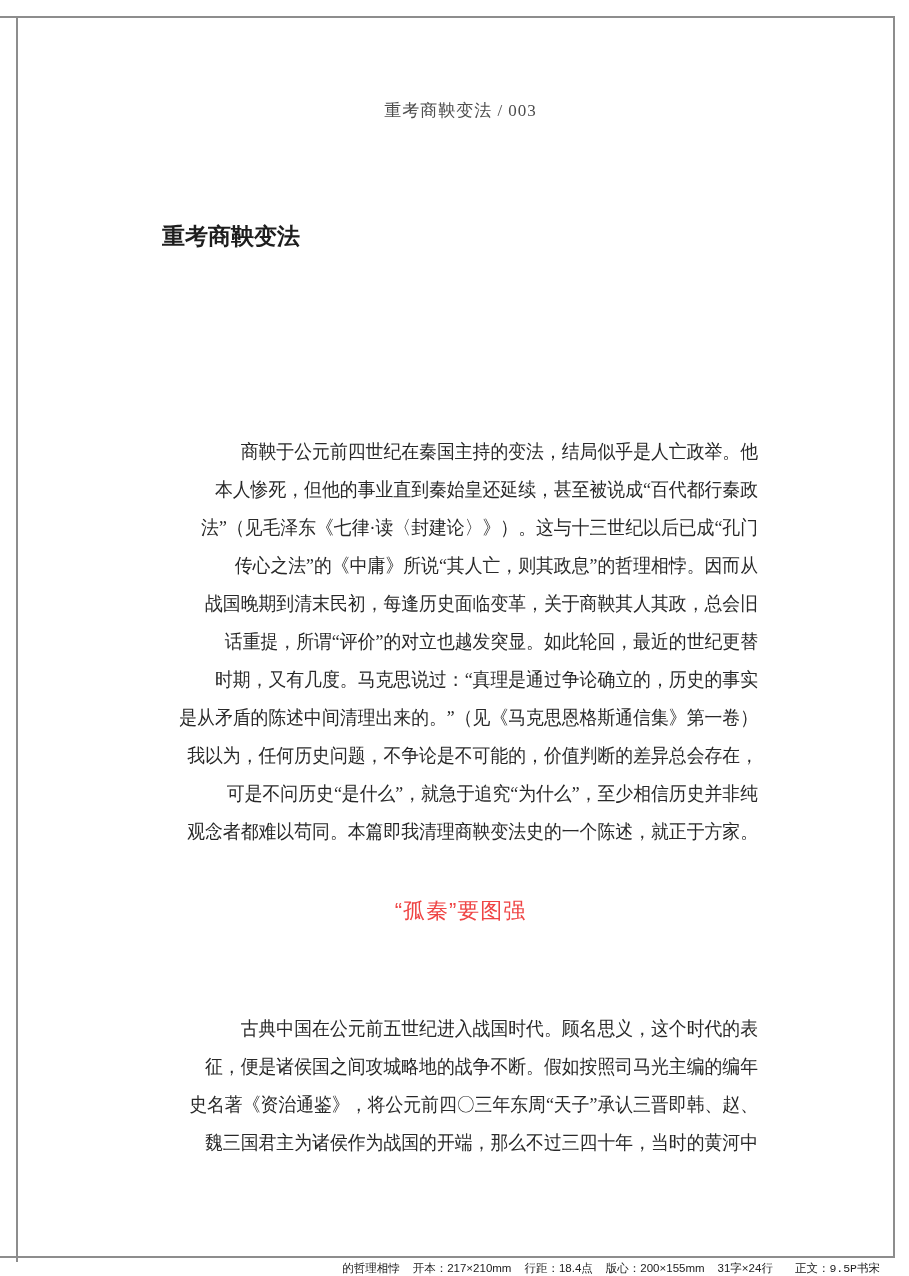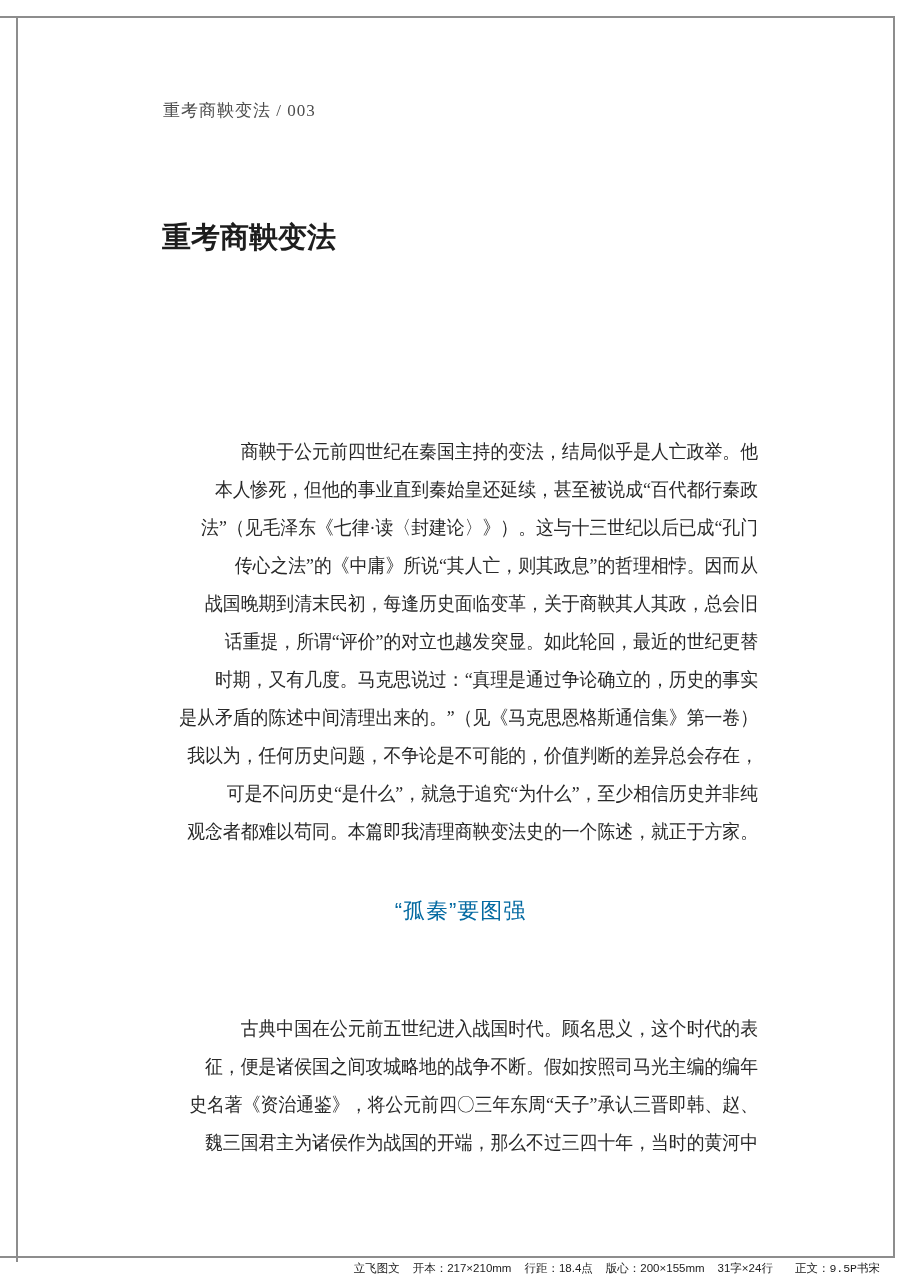--- a/index.html
+++ b/index.html
@@ -11,41 +11,41 @@
     font-family:"Liberation Serif","DejaVu Serif",serif;
   }
   .rule{position:absolute;background:#8d8d8d;}
   .rule-top{left:0;top:16px;width:895px;height:2px;}
   .rule-left{left:16px;top:16px;width:2px;height:1246px;}
   .rule-right{left:893px;top:16px;width:2px;height:1242px;}
   .rule-bottom{left:0;top:1256px;width:895px;height:2px;}
 
   .running-header{
     position:absolute;left:163px;top:101px;width:595px;
-    text-align:left;font-size:17px;line-height:20px;
+    text-align:center;font-size:17px;line-height:20px;
     color:#4d4d4d;letter-spacing:1px;
   }
   .chapter-title{
     position:absolute;left:162px;top:220px;margin:0;
-    font-size:29px;line-height:34px;font-weight:bold;
+    font-size:23px;line-height:34px;font-weight:bold;
     color:#1d1d1d;letter-spacing:0;
   }
   .para{
     position:absolute;left:163px;width:640px;
     font-size:19.2px;line-height:38px;color:#282828;text-align:right;
   }
   .para .tline{white-space:nowrap;transform-origin:left center;}
   .para .tline:first-child{text-indent:38px;}
   .para-1{top:433px;}
   .para-2{top:969px;margin-top:41px;}
   .section-heading{
     position:absolute;left:163px;top:896px;width:595px;margin:0;
     text-align:center;font-size:22px;line-height:30px;font-weight:normal;
     font-family:"Liberation Sans","DejaVu Sans",sans-serif;
-    color:#0369a1;letter-spacing:1px;
+    color:#ef4444;letter-spacing:1px;
   }
   .footer{
     position:absolute;right:29px;top:1261px;
     display:flex;align-items:baseline;gap:13px;
     font-family:"Liberation Sans","DejaVu Sans",sans-serif;
     font-size:11.5px;line-height:14px;color:#212121;white-space:nowrap;
   }
   .footer span:last-child{margin-left:9px;font-family:Liberation Mono, monospace;}
 </style>
 </head>
@@ -79,21 +79,21 @@
   <h2 class="section-heading">“孤秦”要图强</h2>
 
   <div class="para para-2">
       <div class="tline" style="transform: scaleX(0.9297);">古典中国在公元前五世纪进入战国时代。顾名思义，这个时代的表</div>
       <div class="tline" style="transform: scaleX(0.9297);">征，便是诸侯国之间攻城略地的战争不断。假如按照司马光主编的编年</div>
       <div class="tline" style="transform: scaleX(0.9297);">史名著《资治通鉴》，将公元前四〇三年东周“天子”承认三晋即韩、赵、</div>
       <div class="tline" style="transform: scaleX(0.9297);">魏三国君主为诸侯作为战国的开端，那么不过三四十年，当时的黄河中</div>
     </div>
 
   <div class="footer">
-    <span>立飞图文</span>
+    <span>的哲理相悖</span>
     <span>开本：217×210mm</span>
     <span>行距：18.4点</span>
     <span>版心：200×155mm</span>
     <span>31字×24行</span>
     <span>正文：9.5P书宋</span>
   </div>
 
 </div>
 
 </body></html>

